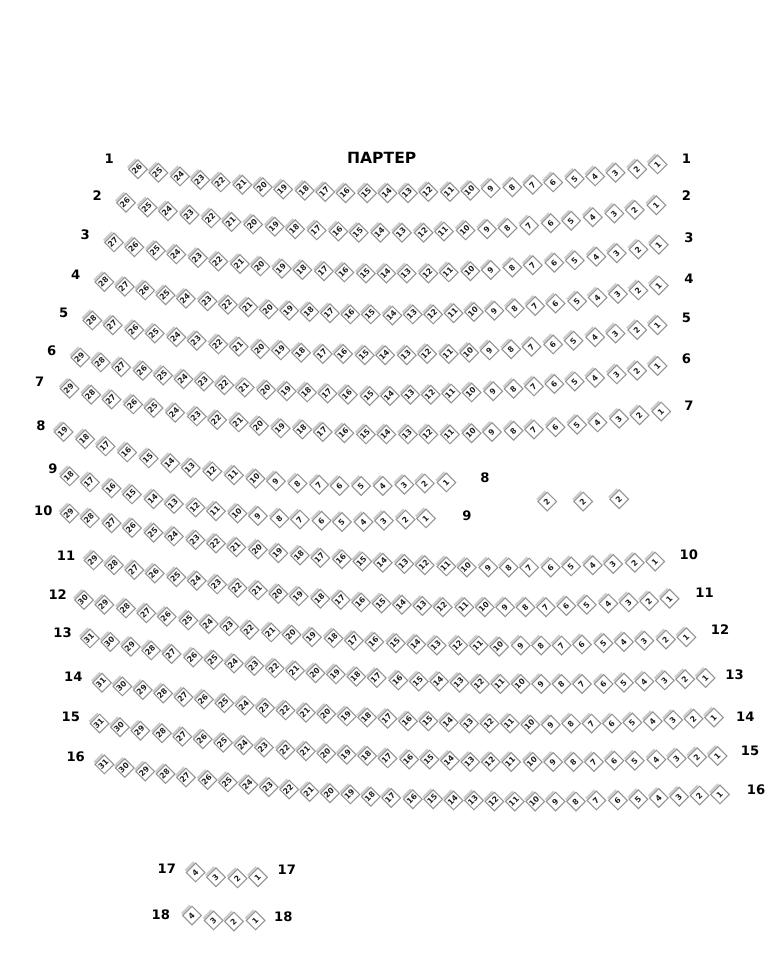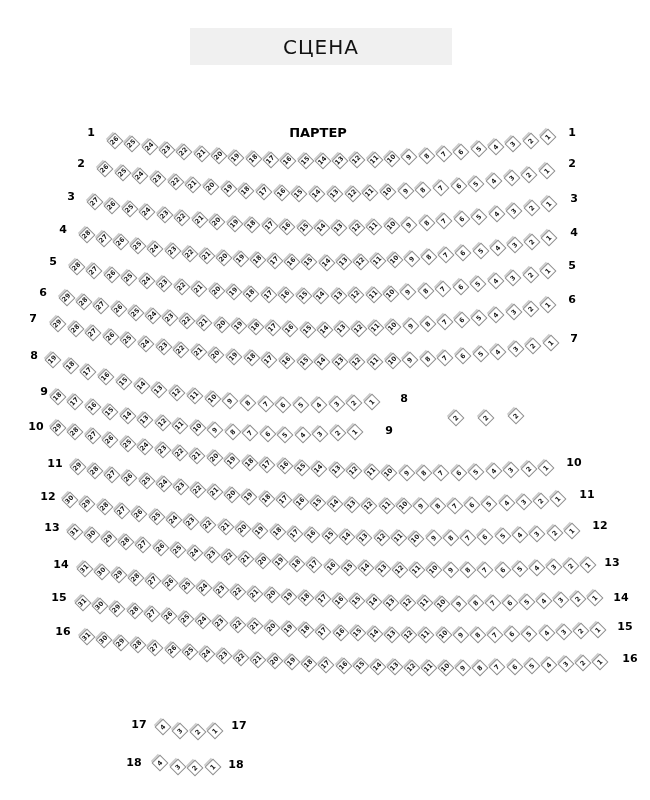--- a/index.html
+++ b/index.html
@@ -15,23 +15,20 @@
   .seat{position:absolute;width:12px;height:12px;background:#ffffff;border:1px solid #8f8f8f;
         box-shadow:-3px 0 0 -1px #cccccc;display:flex;align-items:center;justify-content:center;
         box-sizing:border-box;}
   .seat span{display:block;transform:rotate(-90deg);font-size:6.5px;font-weight:700;color:#1a1a1a;
         line-height:1;white-space:nowrap;}
 </style>
 </head>
 <body>
 
 <div id="app">
-  <div class="stage">
-    <span>СЦЕНА</span>
-  </div>
   <div class="section-title">ПАРТЕР</div>
   <div id="seatmap">
       <div class="row-label" style="left: 91px; top: 132px;">1</div>
       <div class="row-label" style="left: 572px; top: 132px;">1</div>
       <div class="seat" style="left: 109px; top: 135px; transform: rotate(45deg);">
         <span>26</span>
       </div>
       <div class="seat" style="left: 126.32px; top: 138.219px; transform: rotate(45deg);">
         <span>25</span>
       </div>

